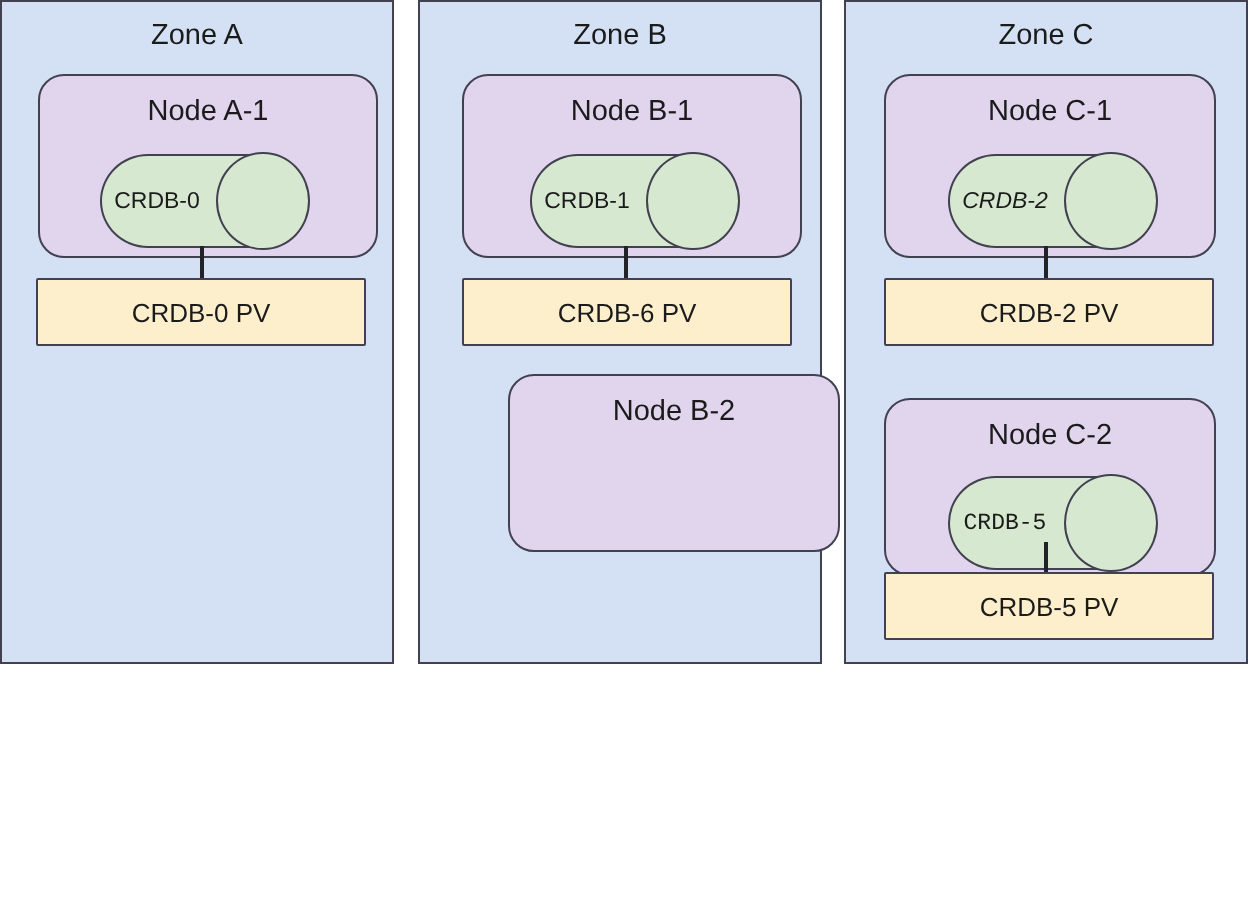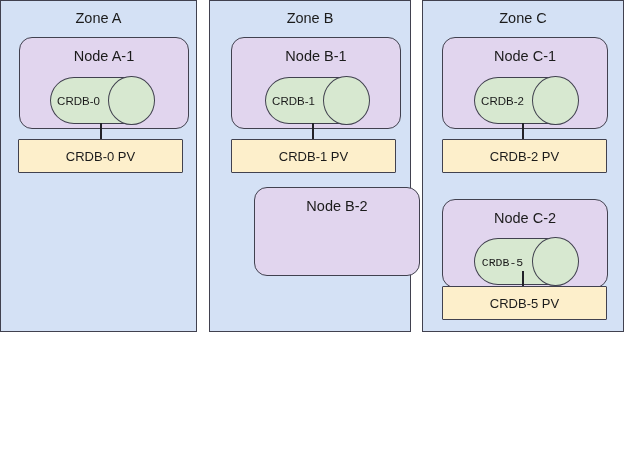--- a/index.html
+++ b/index.html
@@ -65,34 +65,34 @@
       <div class="cyl" style="left:33px;top:39px;width:104px;height:47px;">
         <div class="body"></div>
         <div class="cap"></div>
         <div class="label">CRDB-1</div>
       </div>
     </div>
 
     <div class="connector" style="left:102px;top:122px;height:18px;"></div>
 
     <div class="pv" style="left:21px;top:138px;width:165px;height:34px;">
-      <span>CRDB-1 PV</span>
+      <span>CRDB-6 PV</span>
     </div>
 
     <div class="node" style="left:21px;top:186px;width:166px;height:89px;margin-left:23px;">
       <div class="node-title">Node B-2</div>
     </div>
   </div>
 
   <div class="zone" style="left:422px;top:0px;width:202px;height:332px;">
     <div class="zone-title">Zone C</div>
 
     <div class="node" style="left:19px;top:36px;width:166px;height:92px;">
       <div class="node-title">Node C-1</div>
-      <div class="cyl" style="left:31px;top:39px;width:104px;height:47px;">
+      <div class="cyl" style="left:31px;top:39px;width:104px;height:47px;font-style:italic;">
         <div class="body"></div>
         <div class="cap"></div>
         <div class="label">CRDB-2</div>
       </div>
     </div>
 
     <div class="connector" style="left:99px;top:122px;height:18px;"></div>
 
     <div class="pv" style="left:19px;top:138px;width:165px;height:34px;">
       <span>CRDB-2 PV</span>

